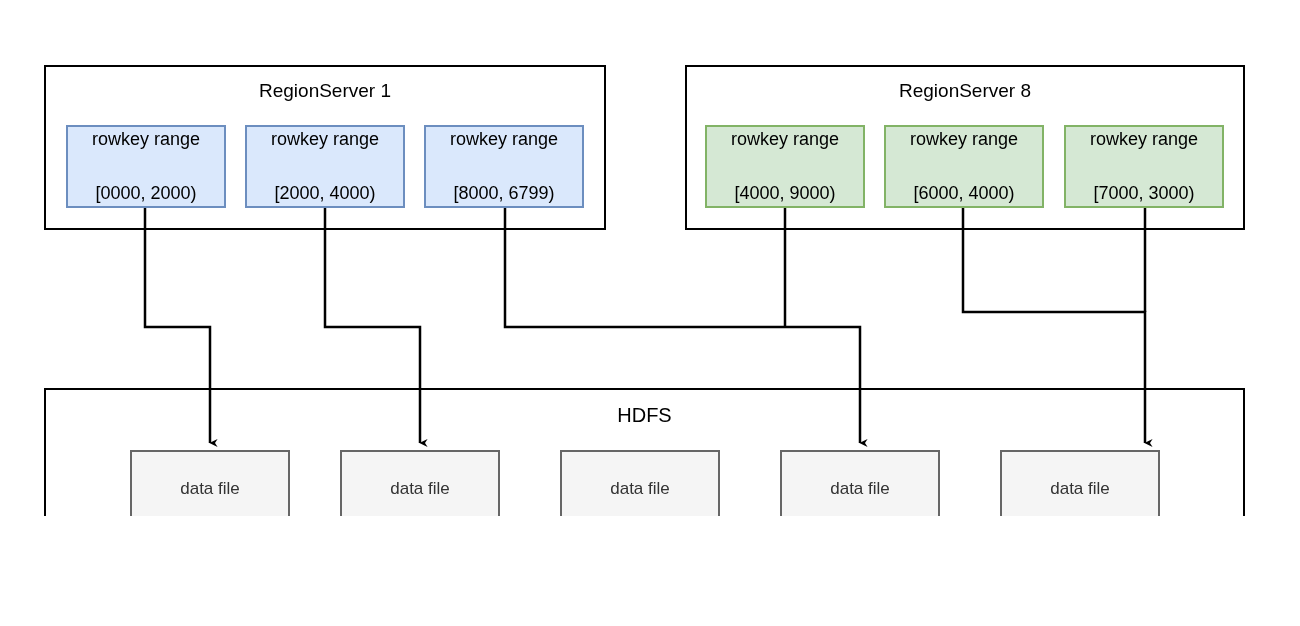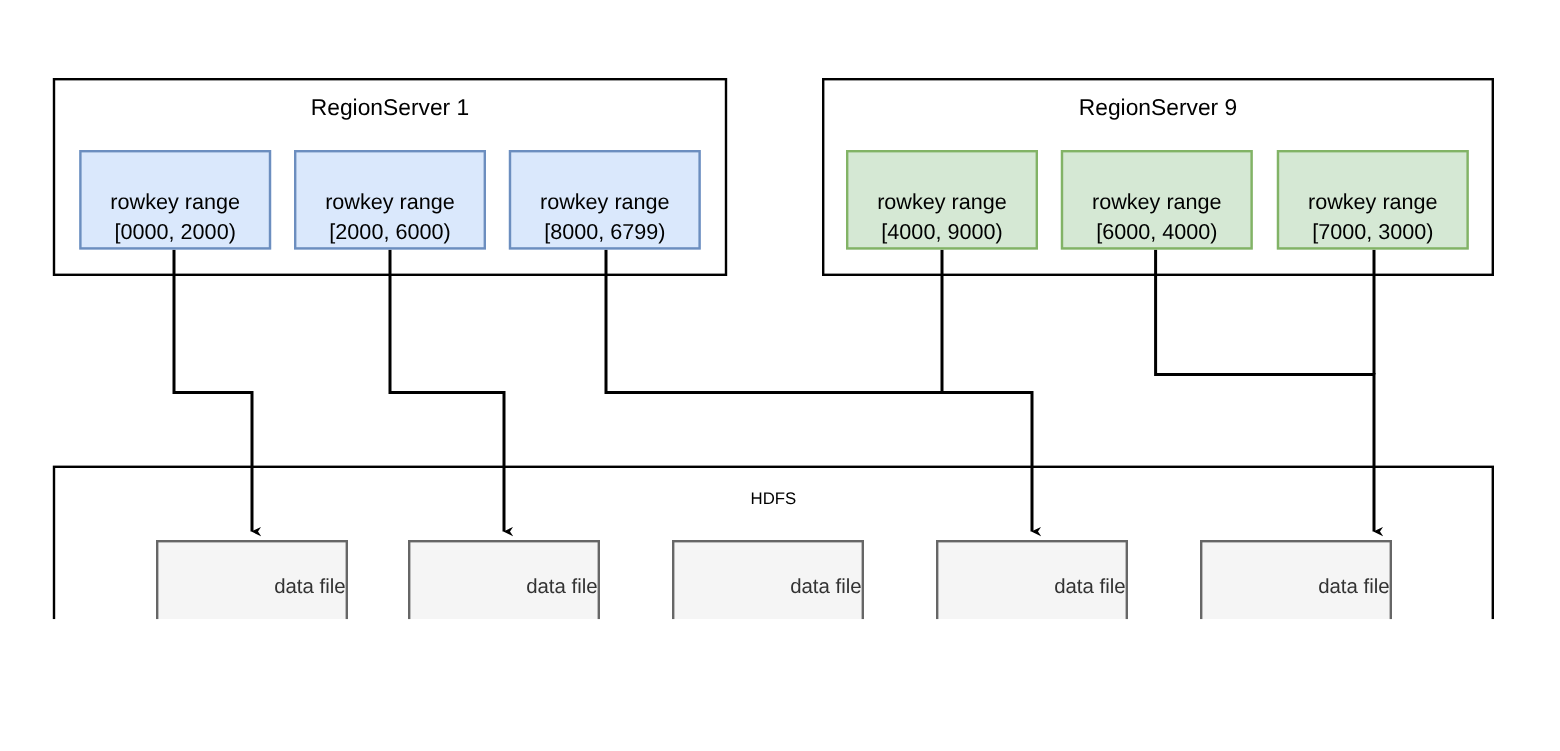--- a/index.html
+++ b/index.html
@@ -40,54 +40,54 @@
     font-size: 19px;
     color: #000000;
     line-height: 24px;
   }
   .hdfs-title {
     position: absolute;
     left: 0;
     right: 0;
     top: 13px;
     text-align: center;
-    font-size: 14px;
+    font-size: 20px;
     color: #000000;
     line-height: 24px;
   }
   .region-box {
     position: absolute;
     box-sizing: border-box;
     border: 2px solid #6c8ebf;
     background: #dae8fc;
     display: flex;
     flex-direction: column;
     align-items: center;
-    justify-content: flex-end;
+    justify-content: space-between;
     font-size: 18px;
     color: #000000;
     line-height: 25px;
   }
   .region-box.green {
     border-color: #82b366;
     background: #d5e8d4;
   }
   .region-line {
     display: block;
     text-align: center;
     white-space: nowrap;
   }
   .datafile-box {
     position: absolute;
     box-sizing: border-box;
     border: 2px solid #666666;
     background: #f5f5f5;
     display: flex;
     align-items: center;
-    justify-content: flex-end;
+    justify-content: center;
     font-size: 17px;
     color: #333333;
   }
   .watermark {
     position: absolute;
     right: 30px;
     bottom: 22px;
     font-size: 17px;
     color: #d9d9d9;
     letter-spacing: 1px;
@@ -126,30 +126,30 @@
     <div class="container-title">RegionServer 1</div>
   </div>
 
   <div class="region-box" style="left:66px; top:125px; width:160px; height:83px;">
     <span class="region-line">rowkey range</span>
     <span class="region-line">[0000, 2000)</span>
   </div>
 
   <div class="region-box" style="left:245px; top:125px; width:160px; height:83px;">
     <span class="region-line">rowkey range</span>
-    <span class="region-line">[2000, 6000)</span>
+    <span class="region-line">[2000, 4000)</span>
   </div>
 
   <div class="region-box" style="left:424px; top:125px; width:160px; height:83px;">
     <span class="region-line">rowkey range</span>
     <span class="region-line">[8000, 6799)</span>
   </div>
 
   <div class="container-box" style="left:685px; top:65px; width:560px; height:165px;">
-    <div class="container-title">RegionServer 9</div>
+    <div class="container-title">RegionServer 8</div>
   </div>
 
   <div class="region-box green" style="left:705px; top:125px; width:160px; height:83px;">
     <span class="region-line">rowkey range</span>
     <span class="region-line">[4000, 9000)</span>
   </div>
 
   <div class="region-box green" style="left:884px; top:125px; width:160px; height:83px;">
     <span class="region-line">rowkey range</span>
     <span class="region-line">[6000, 4000)</span>

